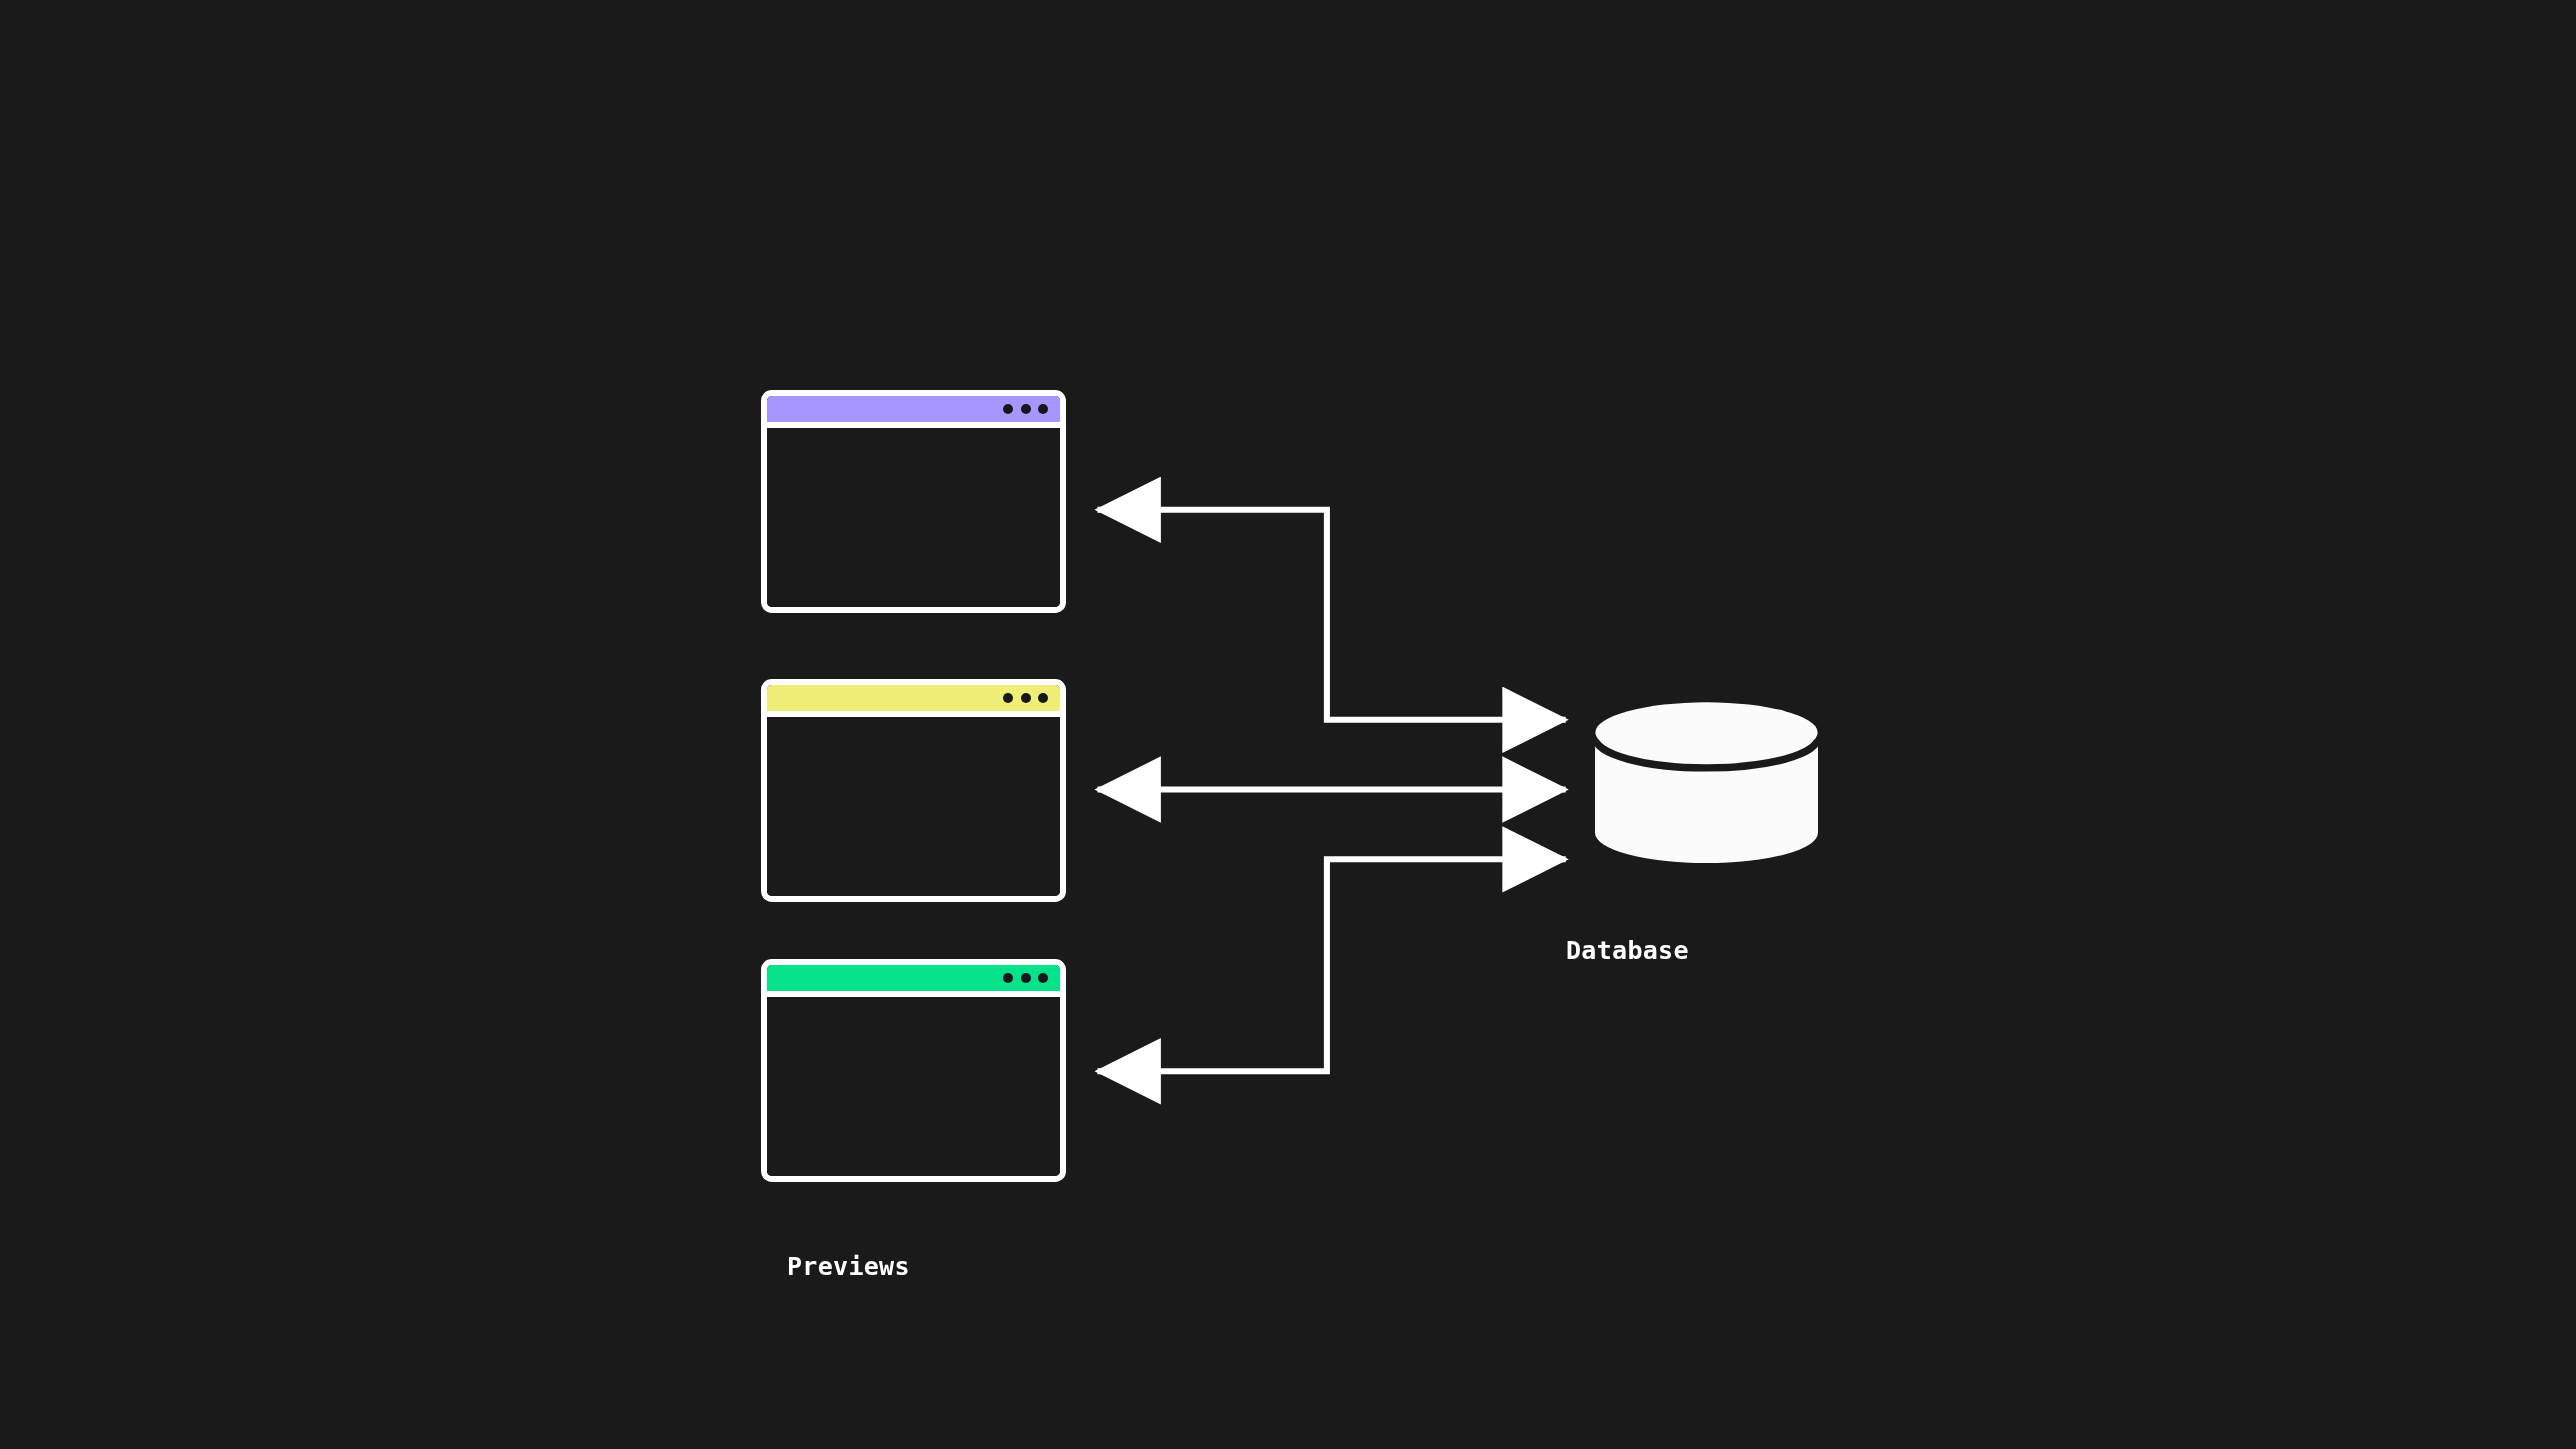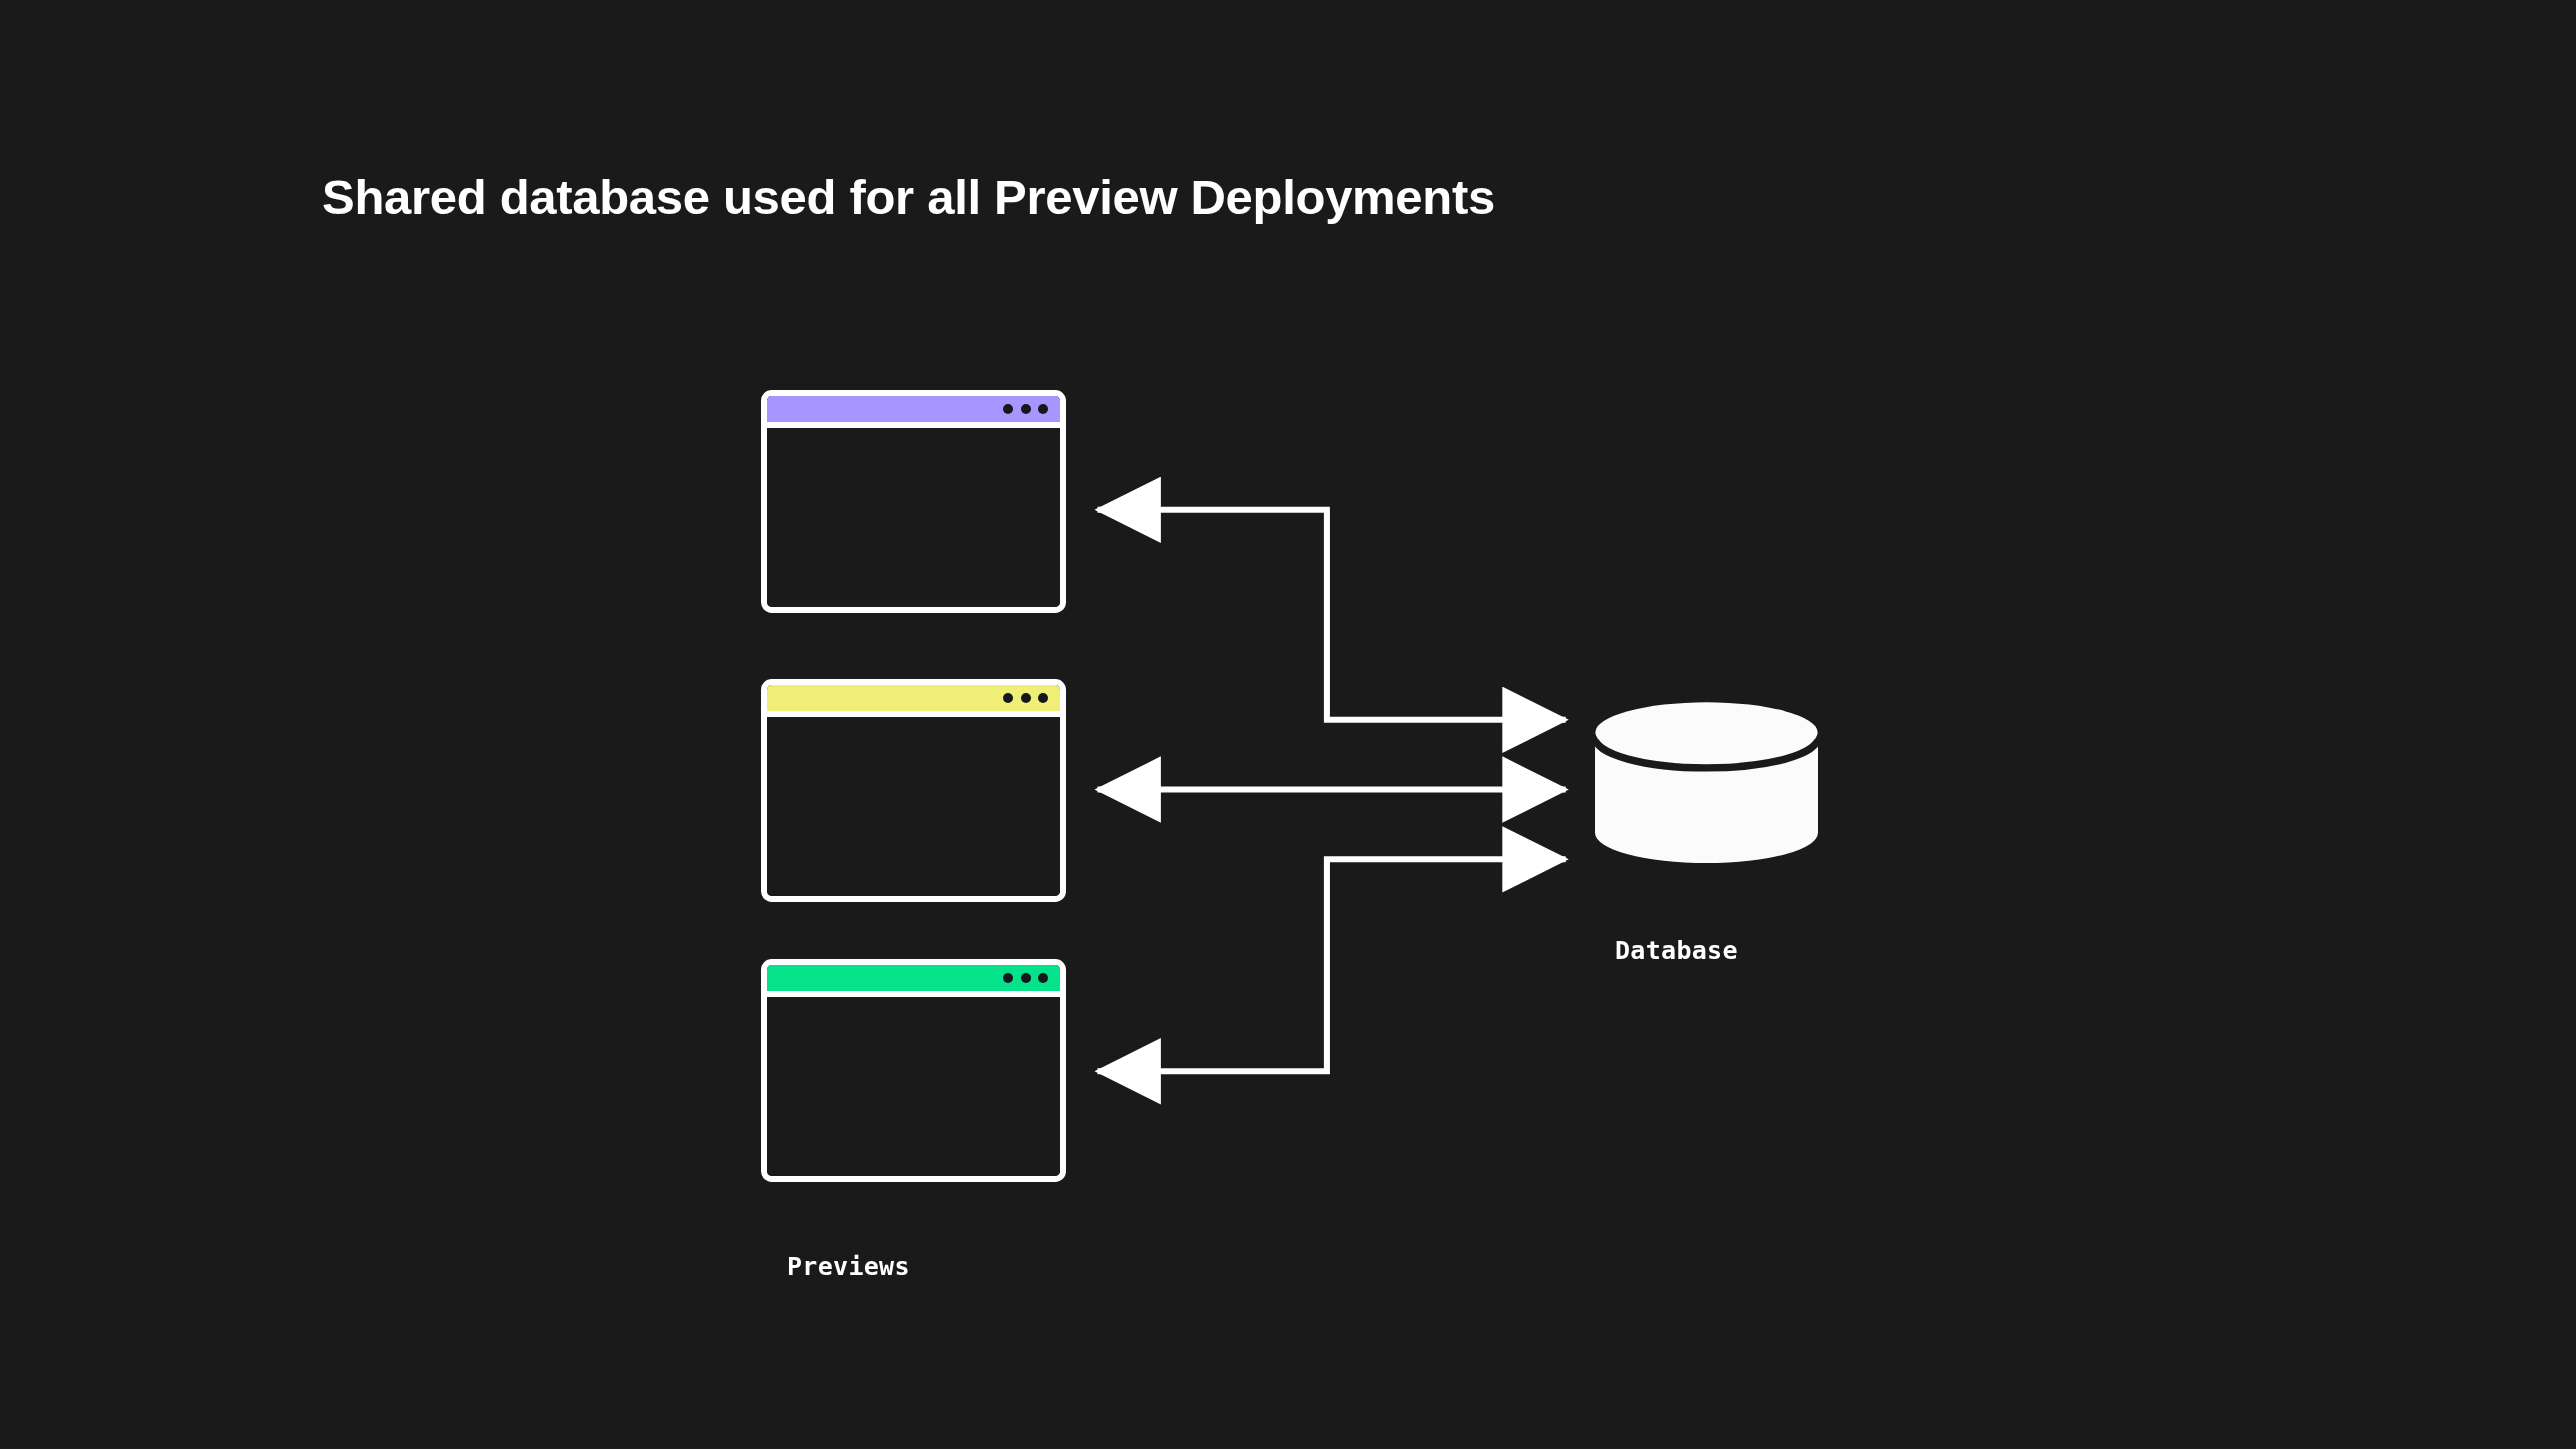--- a/index.html
+++ b/index.html
@@ -100,29 +100,28 @@
   
   .mono-label {
     position: absolute;
     font-family: "DejaVu Sans Mono", "Liberation Mono", monospace;
     font-weight: bold;
     font-size: 25px;
     color: #ffffff;
     letter-spacing: 0.3px;
     white-space: nowrap;
   }
-  #label-database { left: 1615px; top: 936px; }
+  #label-database { left: 1566px; top: 936px; }
   #label-previews { left: 787px; top: 1252px; }
 </style>
 </head>
 <body>
 
 <div id="stage">
 
-  <div id="page-title">Shared database used for all Preview Deployments</div>
 
   <svg id="connectors" viewBox="0 0 3840 2160" width="2576" height="1449" xmlns="http://www.w3.org/2000/svg">
     <defs>
       <marker id="arrow-end" markerWidth="13" markerHeight="13" refX="10.5" refY="5.5" orient="auto" markerUnits="strokeWidth">
         <path d="M0,0 L11,5.5 L0,11 z" fill="#ffffff"></path>
       </marker>
       <marker id="arrow-start" markerWidth="13" markerHeight="13" refX="0.5" refY="5.5" orient="auto" markerUnits="strokeWidth">
         <path d="M11,0 L0,5.5 L11,11 z" fill="#ffffff"></path>
       </marker>
     </defs>

